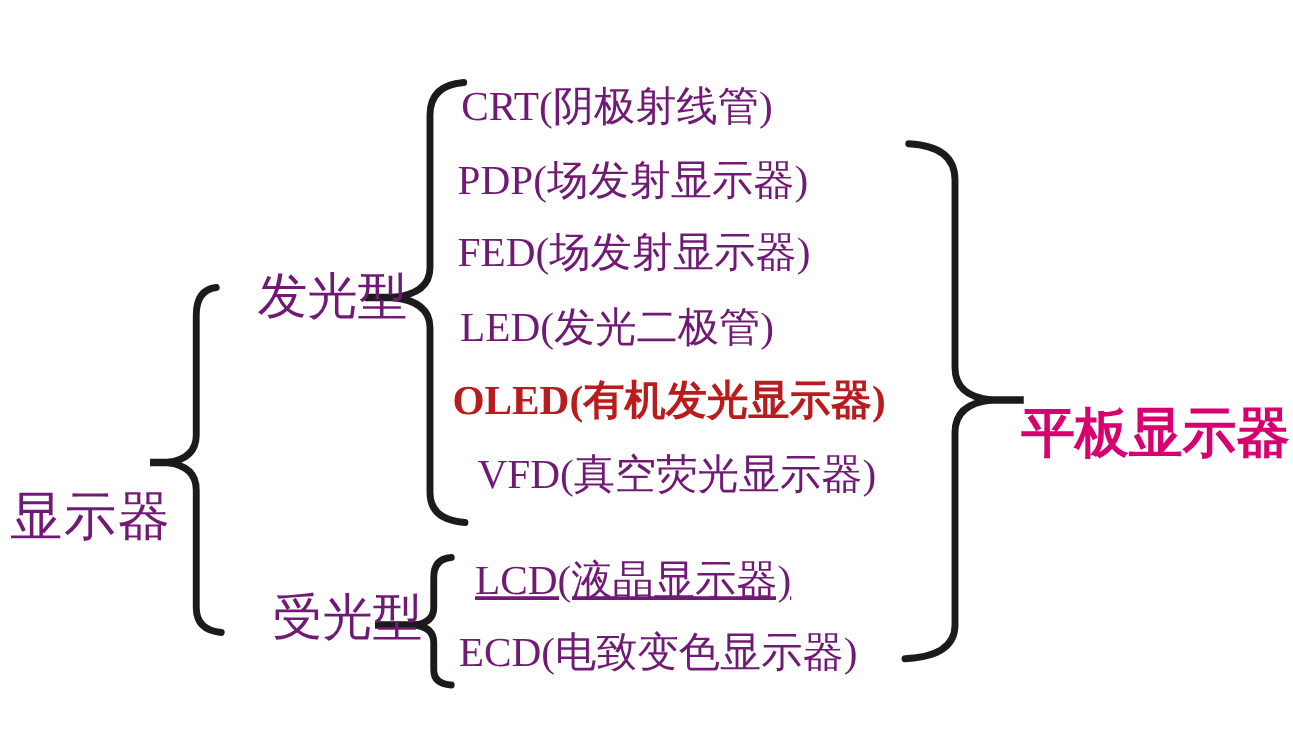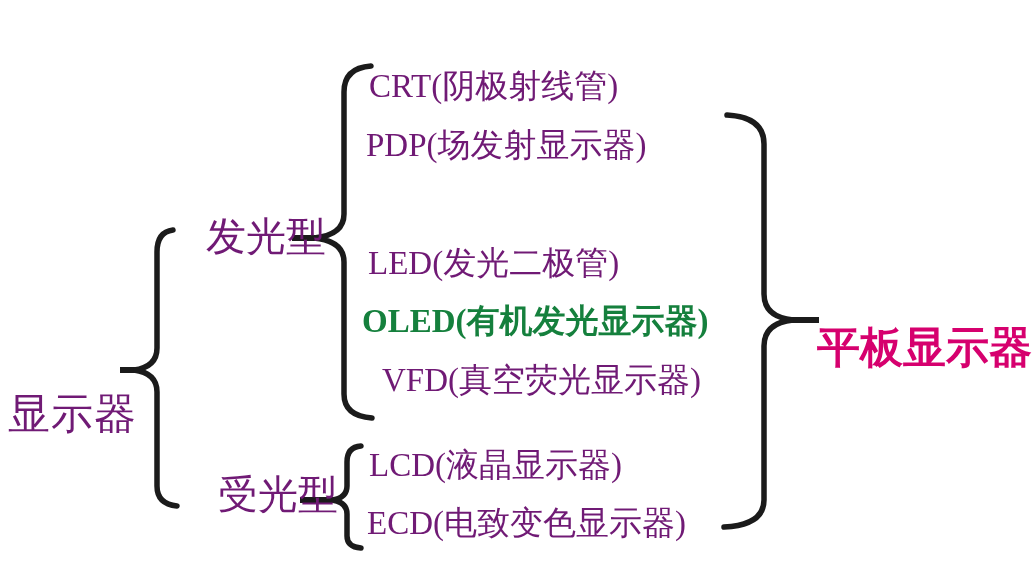--- a/index.html
+++ b/index.html
@@ -45,23 +45,23 @@
   .group-emissive { left: 174px; top: 215px; }
   .group-receptive { left: 186px; top: 476px; font-family: Liberation Mono, monospace; }
   .item {
     font-size: 33px;
     line-height: 38px;
   }
   .item-crt  { left: 369px; top: 67px;  }
   .item-pdp  { left: 366px; top: 126px; }
   .item-fed  { left: 366px; top: 184px; }
   .item-led  { left: 368px; top: 244px; }
-  .item-oled { left: 362px; top: 302px; font-weight: bold; color: #15803d; }
+  .item-oled { left: 362px; top: 302px; font-weight: bold; color: #b91c1c; }
   .item-vfd  { left: 382px; top: 361px; }
-  .item-lcd  { left: 369px; top: 446px; }
+  .item-lcd  { left: 380px; top: 446px; text-decoration: underline; }
   .item-ecd  { left: 367px; top: 504px; text-align: right; }
   .flat-panel-label {
     left: 817px;
     top: 296px;
     font-size: 43px;
     line-height: 48px;
     font-weight: bold;
     color: #D6006E;
     margin-top: 28px;
   }
@@ -99,20 +99,21 @@
   </svg>
 
   <div class="label root-label">显示器</div>
 
   <div class="label group-label group-emissive">发光型</div>
 
   <div class="label group-label group-receptive">受光型</div>
 
   <div class="label item item-crt">CRT(阴极射线管)</div>
   <div class="label item item-pdp">PDP(场发射显示器)</div>
+  <div class="label item item-fed">FED(场发射显示器)</div>
   <div class="label item item-led">LED(发光二极管)</div>
   <div class="label item item-oled">OLED(有机发光显示器)</div>
   <div class="label item item-vfd">VFD(真空荧光显示器)</div>
   <div class="label item item-lcd">LCD(液晶显示器)</div>
   <div class="label item item-ecd">ECD(电致变色显示器)</div>
 
   <div class="label flat-panel-label">平板显示器</div>
 
 </div>
 

